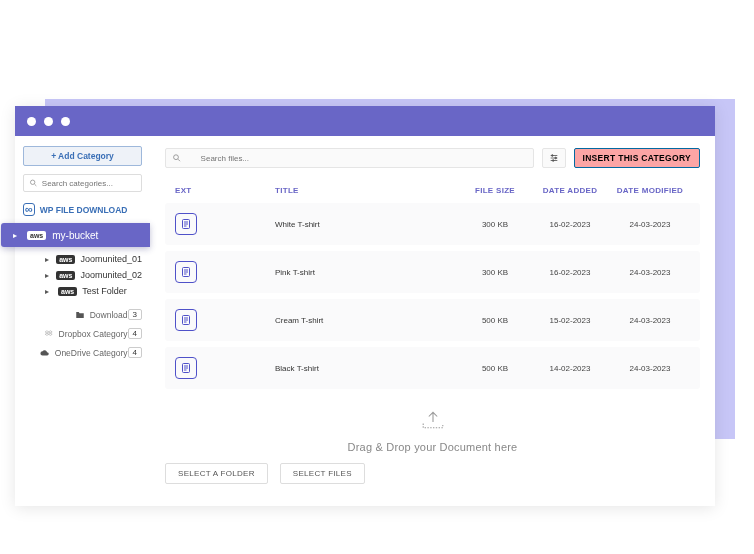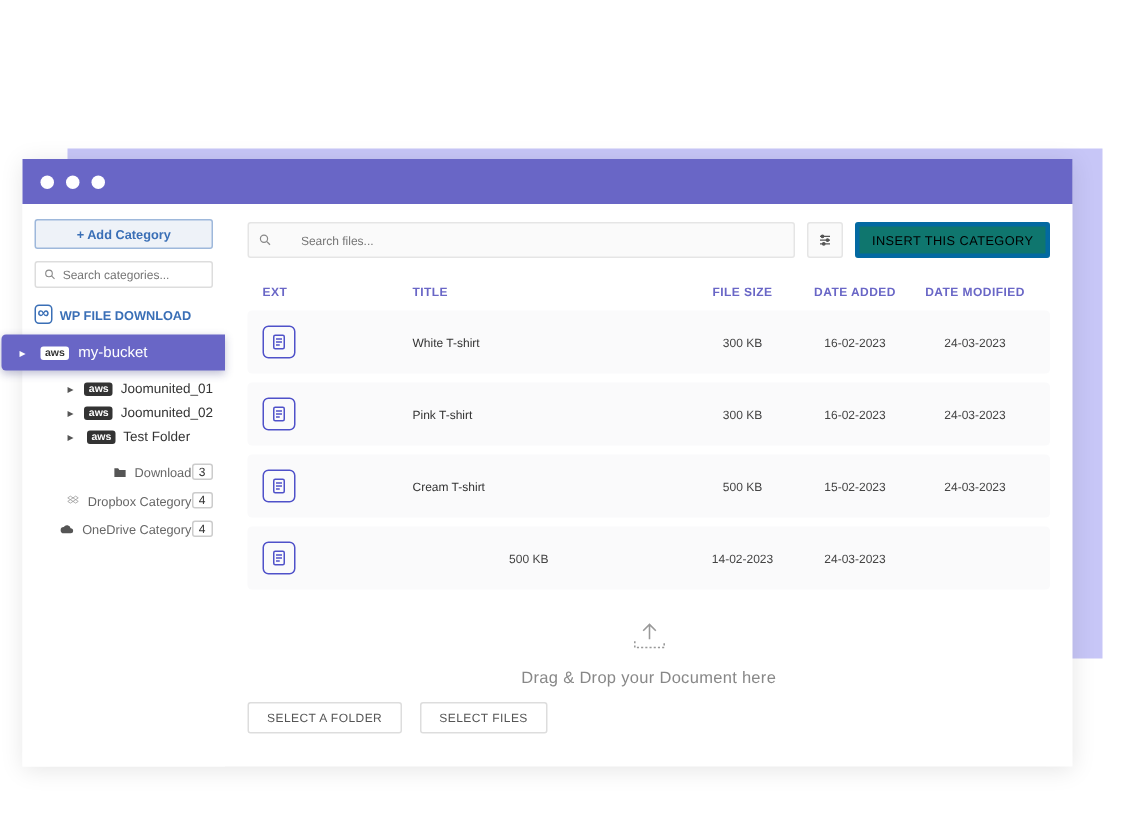--- a/index.html
+++ b/index.html
@@ -41,21 +41,21 @@
   .cat-item-left { display: flex; align-items: center; gap: 5px; }
   .count { background: #fff; border: 1px solid #ccc; border-radius: 2px; font-size: 8px; padding: 0 4px; color: #333; }
 
   .ico { width: 10px; height: 10px; display: inline-flex; align-items: center; justify-content: center; }
 
   .main { flex: 1; padding: 12px 15px 18px; overflow: visible; }
   .topbar { display: flex; gap: 8px; margin-bottom: 10px; }
   .search-files { flex: 1; display: flex; align-items: center; border: 1px solid #e5e5e5; border-radius: 2px; padding: 4px 6px; background:#fafafa; }
   .search-files input { border: none; outline: none; width: 100%; font-size: 8px; color: #666; background: transparent; padding-left: 15px; }
   .filter-btn { width: 24px; border: 1px solid #e5e5e5; border-radius: 2px; display: flex; align-items: center; justify-content: center; cursor: pointer; background:#fafafa; }
-  .insert-btn { border: 3px solid #0369a1; background: #0f766e; padding: 4px 8px; font-size: 8.5px; letter-spacing: 0.3px; font-weight: 400; cursor: pointer; border-radius: 2px; }
+  .insert-btn { border: 1px solid #0369a1; background: #fca5a5; padding: 4px 8px; font-size: 8.5px; letter-spacing: 0.3px; font-weight: 700; cursor: pointer; border-radius: 2px; }
 
   .table-head, .row { display: grid; grid-template-columns: 70px 1fr 70px 80px 80px; align-items: center; }
   .table-head { font-size: 8px; color: #6966c6; font-weight: 600; padding: 8px 10px; letter-spacing: 0.3px; }
   .table-head .col-title { padding-left: 30px; }
   .row { background: #fafafb; border-radius: 3px; padding: 10px; margin-bottom: 6px; font-size: 8px; color: #444; }
   .row .title { padding-left: 30px; color: #333; }
   .ext-icon { width: 22px; height: 22px; border: 1.5px solid #4f51c9; border-radius: 4px; display: flex; align-items: center; justify-content: center; color: #4f51c9; }
   .ext-icon svg { width: 12px; height: 12px; }
 
   .drop { text-align: center; padding: 14px 0 4px; color: #888; }
@@ -245,20 +245,21 @@
             <div>
               <div class="ext-icon">
                 <svg viewBox="0 0 24 24" fill="none" stroke="currentColor" stroke-width="2">
                   <rect x="5" y="3" width="14" height="18" rx="2"></rect>
                   <line x1="8" y1="8" x2="16" y2="8"></line>
                   <line x1="8" y1="12" x2="16" y2="12"></line>
                   <line x1="8" y1="16" x2="13" y2="16"></line>
                 </svg>
               </div>
             </div>
+    <div class="title">Black T-shirt</div>
     <div class="th-right">500 KB</div>
     <div class="th-right">14-02-2023</div>
     <div class="th-right">24-03-2023</div>
           </div>
         </div>
 
       <div class="drop">
         <svg class="drop-icon" viewBox="0 0 40 30" fill="none" stroke="#999" stroke-width="1.5">
           <path d="M20 4 L20 18 M14 10 L20 4 L26 10"></path>
           <path d="M6 20 L6 26 L34 26 L34 20" stroke-dasharray="2 2"></path>

